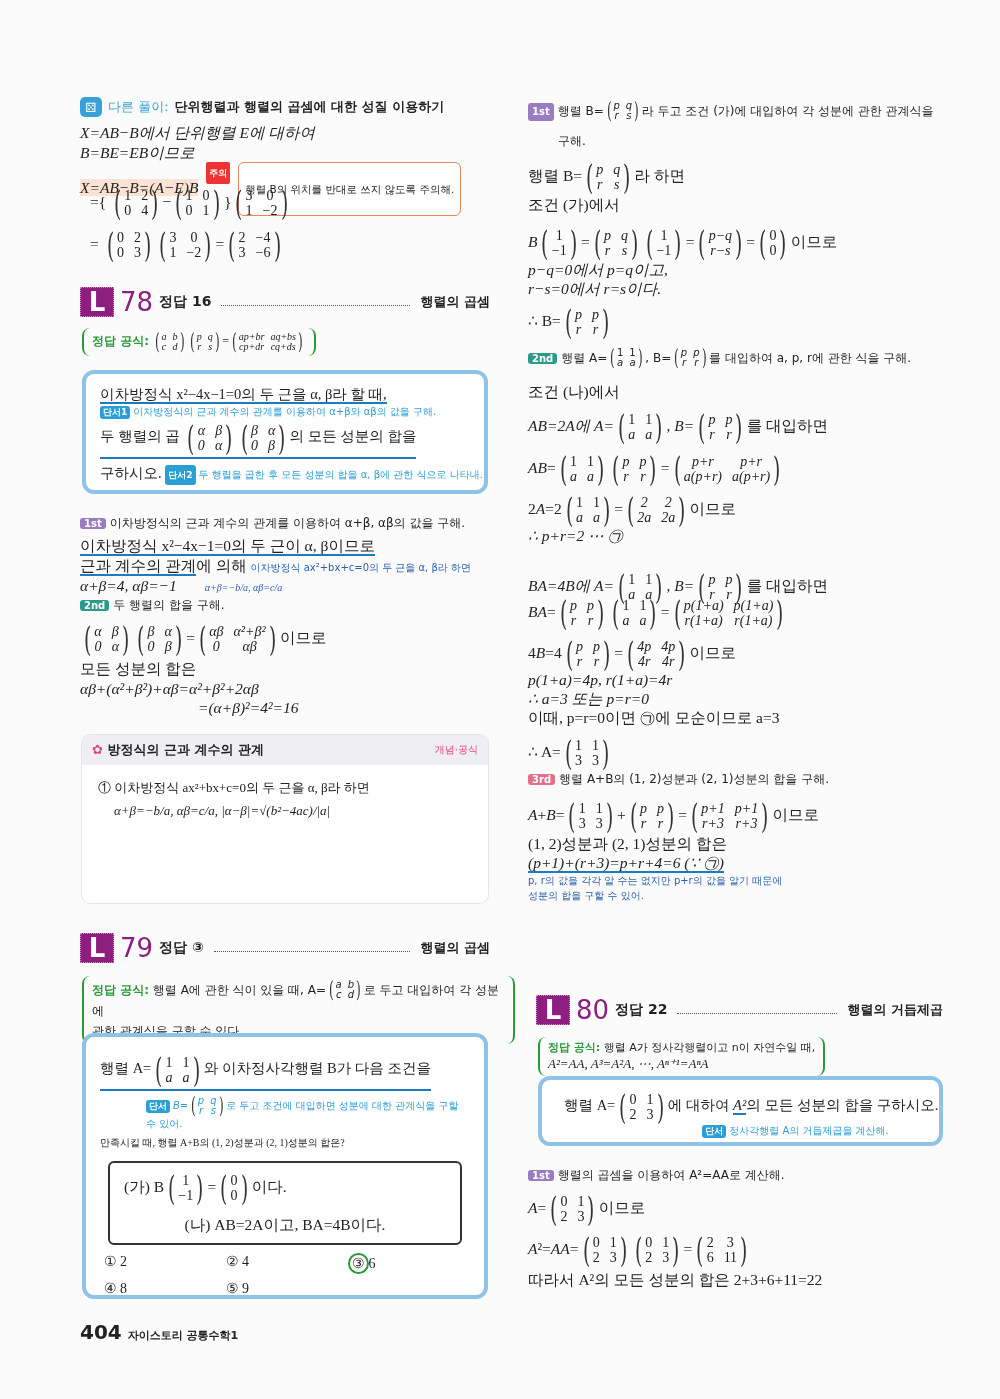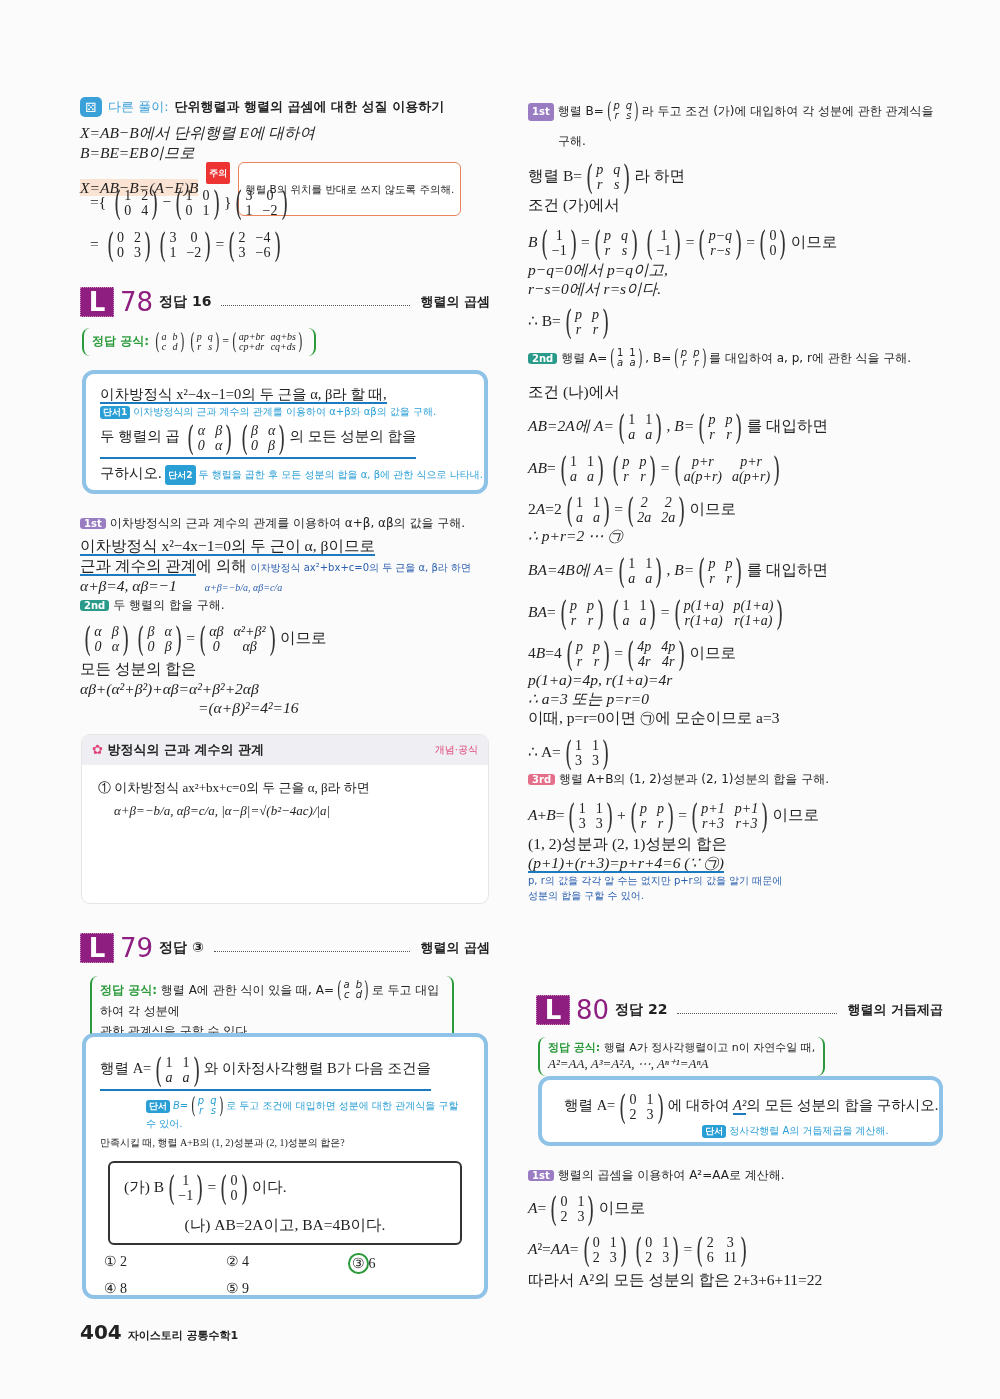--- a/index.html
+++ b/index.html
@@ -277,21 +277,21 @@
     </div>
   </div>
 
   <div class="abs lhead" style="top:933px; left:0; width:410px;">
     <div class="lbadge">L</div>
     <span class="lnum">79</span>
     <span class="lans sans">정답 ③</span>
     <span class="ldots"></span>
     <span class="ltopic sans">행렬의 곱셈</span>
   </div>
-  <div class="abs formula-box sans" style="top:976px; left:10px; width:364px; line-height:20px;">
+  <div class="abs formula-box sans" style="top:976px; left:2px; width:433px; line-height:20px;">
     <span class="formula-label">정답 공식:</span>
     <span>행렬 A에 관한 식이 있을 때, A=</span><span class="mat sm">
         <span class="par">(</span>
         <span class="grid">
           <span>a</span>
           <span>b</span>
           <span>c</span>
           <span>d</span>
         </span>
         <span class="par">)</span>
@@ -529,21 +529,21 @@
         <span class="grid">
           <span>2</span>
           <span>2</span>
           <span>2a</span>
           <span>2a</span>
         </span>
         <span class="par">)</span>
       </span><span>이므로</span>
   </div>
   <div class="abs line m" style="top:526px;">∴ p+r=2 ⋯ ㉠</div>
-  <div class="abs line" style="top:554px;">
+  <div class="abs line" style="top:570px;">
     <span class="m">BA=4B에 A=</span><span class="mat">
         <span class="par">(</span>
         <span class="grid">
           <span style="font-style:normal">1</span>
           <span style="font-style:normal">1</span>
           <span>a</span>
           <span>a</span>
         </span>
         <span class="par">)</span>
       </span><span class="m">, B=</span><span class="mat">

